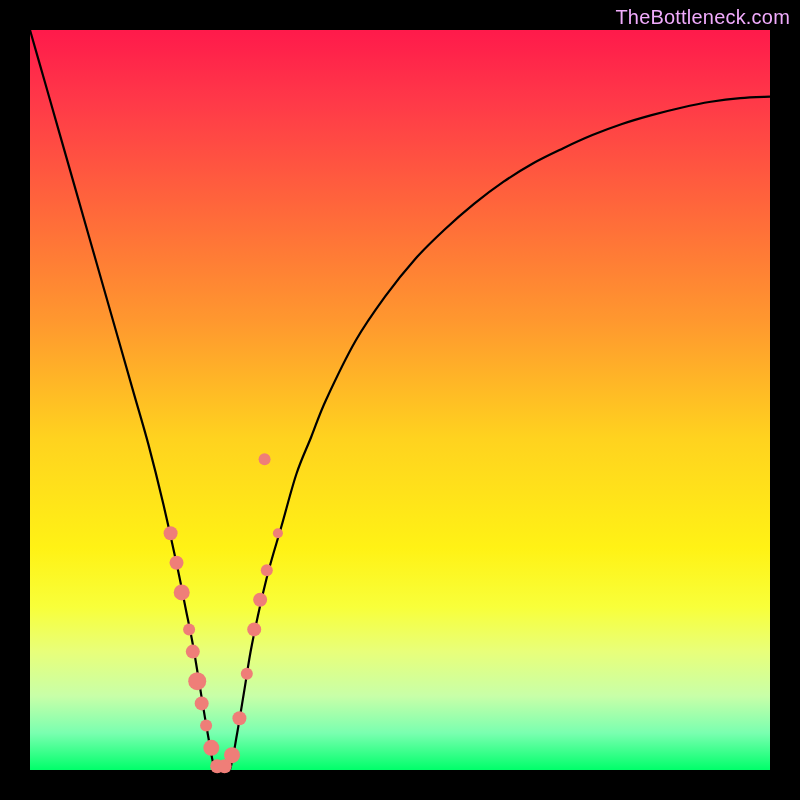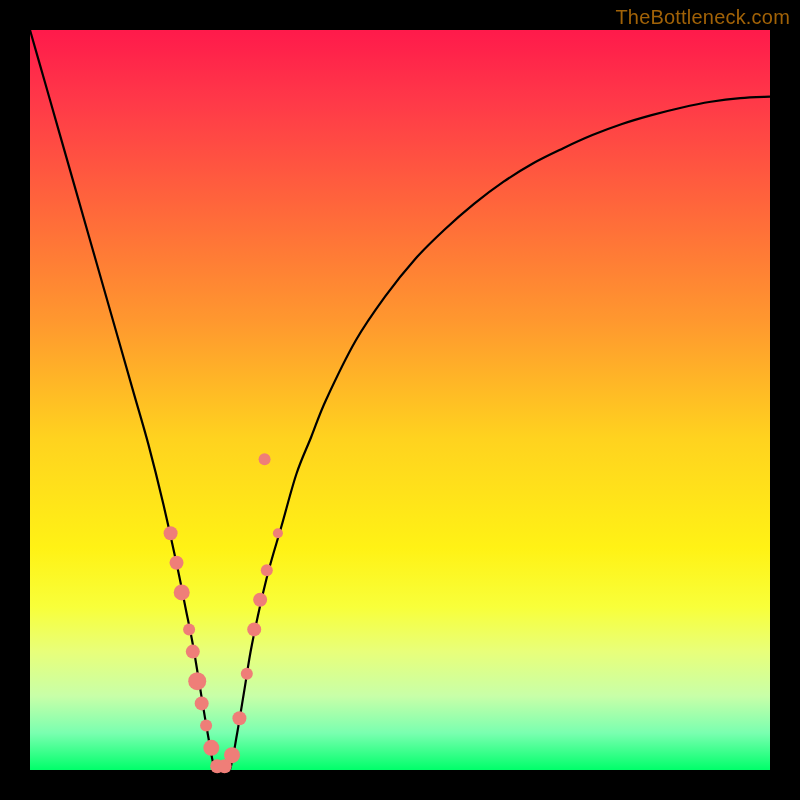--- a/index.html
+++ b/index.html
@@ -28,21 +28,21 @@
       #e8ff7a 84%,
       #c8ffa8 90%,
       #7affb0 95%,
       #00ff6a 100%
     );
   }
   .watermark {
     position: absolute;
     top: 6px;
     right: 10px;
-    color: #a16207;
+    color: #f0abfc;
     font-size: 20px;
     letter-spacing: 0.2px;
     font-family: Arial, sans-serif;
   }
   svg.plot {
     position: absolute;
     left: 0;
     top: 0;
     width: 740px;
     height: 740px;

